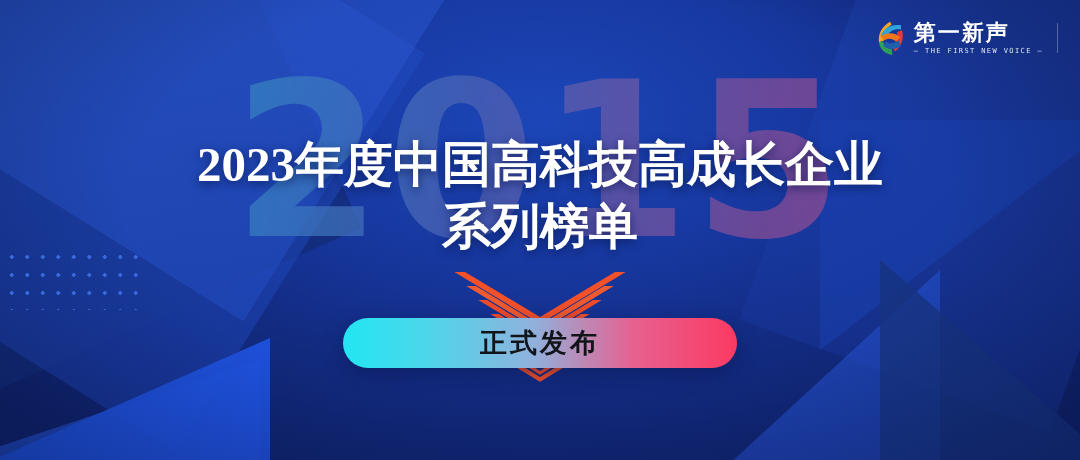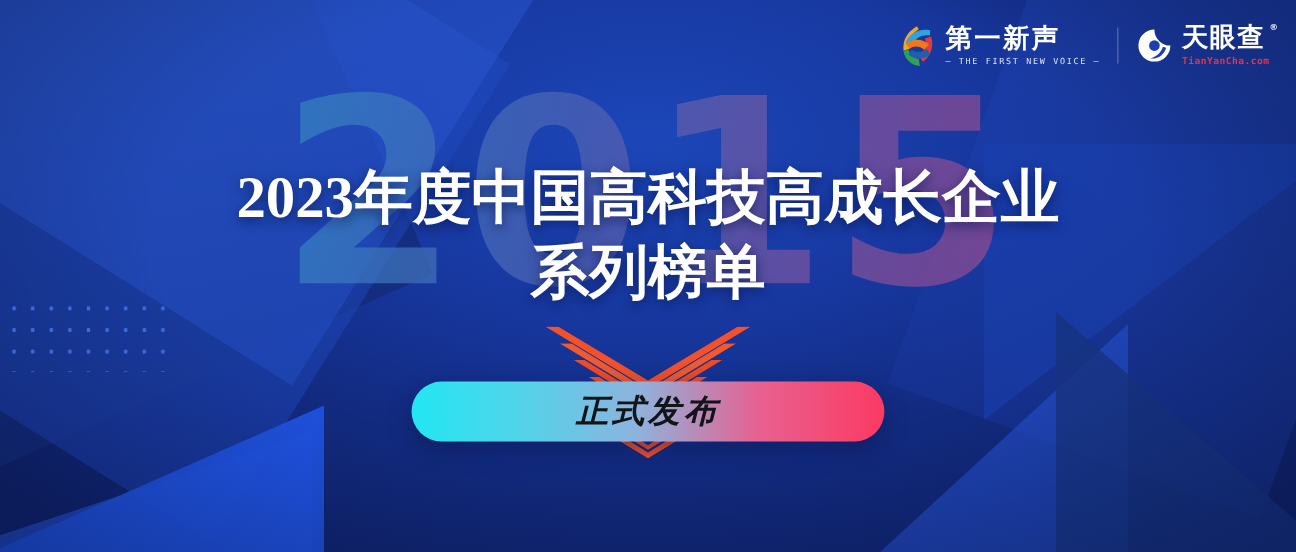--- a/index.html
+++ b/index.html
@@ -116,21 +116,20 @@
   .pill{
     position:absolute;left:50%;transform:translateX(-50%);
     top:318px;width:394px;height:50px;border-radius:25px;
     background:linear-gradient(90deg,#22e6f2 0%, #4fd5ea 22%, #8fb2dd 48%, #e8608f 74%, #fb3a62 100%);
     display:flex;align-items:center;justify-content:center;
     box-shadow:0 6px 20px rgba(10,20,70,.45);
   }
   .pill-label{
     color:#111418;font-size:27px;font-weight:600;letter-spacing:3px;
     font-family:"DejaVu Sans","Liberation Sans",sans-serif;
-    font-style:italic;
   }
 
   
   .logos{
     position:absolute;right:22px;top:14px;height:48px;
     display:flex;align-items:center;gap:14px;
   }
   .logo{display:flex;align-items:center;gap:7px;}
   .logo-sep{width:1px;height:30px;background:rgba(255,255,255,.28);}
   .mark1{width:34px;height:36px;flex:0 0 34px;}
@@ -209,32 +208,16 @@
         </svg>
       </span>
       <span class="logo-txt">
         <span class="cn1">第一新声</span>
         <span class="en1">— THE FIRST NEW VOICE —</span>
       </span>
     </div>
 
     <div class="logo-sep"></div>
 
-    <div class="logo">
-      <span class="mark2">
-        <svg viewBox="0 0 36 36" width="32" height="32">
-          <path d="M33 18 A15 15 0 1 1 18 3 A15 15 0 0 0 33 18 Z" fill="#ffffff"></path>
-          <path d="M18 6 A12 12 0 0 1 30 18 L24 18 A6 6 0 0 0 18 12 Z" fill="#ffffff" opacity="0"></path>
-          <path d="M29 20 C27 27 21 31 14 30 C20 28 24 25 26 19 Z" fill="#1b3fae"></path>
-          <circle cx="18" cy="18" r="5" fill="#1b3fae"></circle>
-        </svg>
-      </span>
-      <span class="logo-txt">
-        <span class="cn2">
-          <span>天眼查</span><sup>®</sup>
-        </span>
-        <span class="en2">TianYanCha.com</span>
-      </span>
-    </div>
 
   </div>
 
 </div>
 
 </body></html>

